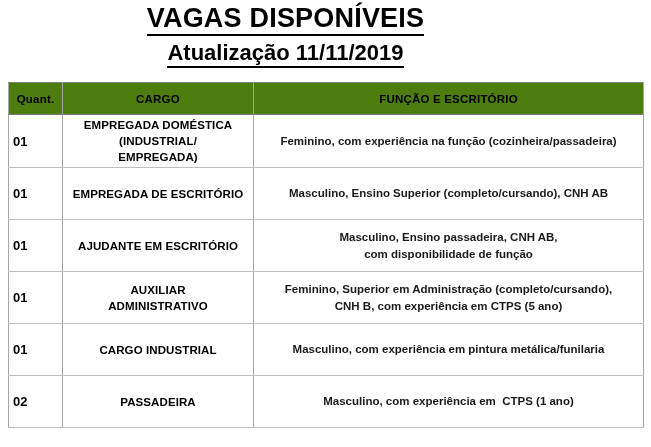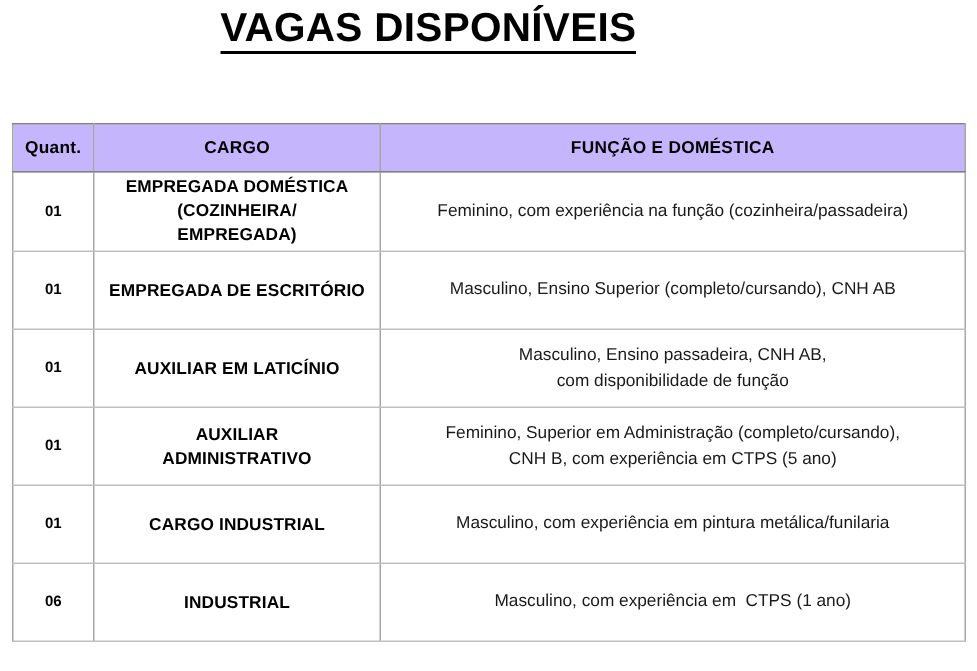--- a/index.html
+++ b/index.html
@@ -66,108 +66,110 @@
 
   table.vagas th, table.vagas td {
     border-left: 1px solid #a6a6a6;
     border-right: 1px solid #a6a6a6;
     border-top: 1px solid #bfbfbf;
     border-bottom: 1px solid #bfbfbf;
     vertical-align: middle;
     padding: 2px 4px;
   }
   table.vagas thead th {
-    background: #c4b5fd;
+    background: #4d7c0f;
     border-top: 1px solid #808080;
     border-bottom: 1px solid #808080;
     height: 27px;
     font-size: 11.5px;
     font-weight: bold;
     text-align: center;
     letter-spacing: 0.2px;
   }
   table.vagas thead th.h-qtd {
     text-align: center;
   }
   table.vagas tbody tr { height: 52px; }
 
   td.qtd {
-    text-align: center;
-    font-size: 10px;
+    font-size: 13px;
     font-weight: bold;
   }
   td.cargo {
     text-align: center;
     font-size: 11.5px;
     font-weight: bold;
     line-height: 16px;
     letter-spacing: 0.1px;
     margin-top: 47px;
   }
   td.func {
     text-align: center;
     font-size: 11.5px;
-    font-weight: normal;
+    font-weight: bold;
     line-height: 17px;
     color: #1a1a1a;
     margin-top: 18px;
   }
   .func-line { display: block; white-space: pre; }
   .cargo-line { display: block; }
 </style>
 </head>
 <body>
 
 <div class="page">
 
   <div class="heading">
     <div>
       <span class="title">VAGAS DISPONÍVEIS</span>
+    </div>
+    <div class="subtitle-wrap">
+      <span class="subtitle">Atualização 11/11/2019</span>
     </div>
   </div>
 
   <div class="table-wrap">
     <table class="vagas">
       <colgroup>
         <col class="c-qtd">
         <col class="c-cargo">
         <col class="c-func">
       </colgroup>
       <thead>
         <tr>
           <th class="h-qtd">Quant.</th>
           <th>CARGO</th>
-          <th>FUNÇÃO E DOMÉSTICA</th>
+          <th>FUNÇÃO E ESCRITÓRIO</th>
         </tr>
       </thead>
       <tbody id="table-body">
           <tr>
             <td class="qtd">01</td>
             <td class="cargo">
               <span class="cargo-line">EMPREGADA DOMÉSTICA</span>
-              <span class="cargo-line">(COZINHEIRA/</span>
+              <span class="cargo-line">(INDUSTRIAL/</span>
               <span class="cargo-line">EMPREGADA)</span>
             </td>
             <td class="func">
               <span class="func-line">Feminino, com experiência na função (cozinheira/passadeira)</span>
             </td>
           </tr>
           <tr>
             <td class="qtd">01</td>
             <td class="cargo">
               <span class="cargo-line">EMPREGADA DE ESCRITÓRIO</span>
             </td>
             <td class="func">
               <span class="func-line">Masculino, Ensino Superior (completo/cursando), CNH AB</span>
             </td>
           </tr>
           <tr>
             <td class="qtd">01</td>
             <td class="cargo">
-              <span class="cargo-line">AUXILIAR EM LATICÍNIO</span>
+              <span class="cargo-line">AJUDANTE EM ESCRITÓRIO</span>
             </td>
             <td class="func">
               <span class="func-line">Masculino, Ensino passadeira, CNH AB,</span>
               <span class="func-line">com disponibilidade de função</span>
             </td>
           </tr>
           <tr>
             <td class="qtd">01</td>
             <td class="cargo">
               <span class="cargo-line">AUXILIAR</span>
@@ -181,23 +183,23 @@
           <tr>
             <td class="qtd">01</td>
             <td class="cargo">
               <span class="cargo-line">CARGO INDUSTRIAL</span>
             </td>
             <td class="func">
               <span class="func-line">Masculino, com experiência em pintura metálica/funilaria</span>
             </td>
           </tr>
           <tr>
-            <td class="qtd">06</td>
-            <td class="cargo">
-              <span class="cargo-line">INDUSTRIAL</span>
+            <td class="qtd">02</td>
+            <td class="cargo">
+              <span class="cargo-line">PASSADEIRA</span>
             </td>
             <td class="func">
               <span class="func-line">Masculino, com experiência em  CTPS (1 ano)</span>
             </td>
           </tr>
         </tbody>
     </table>
   </div>
 
 </div>

